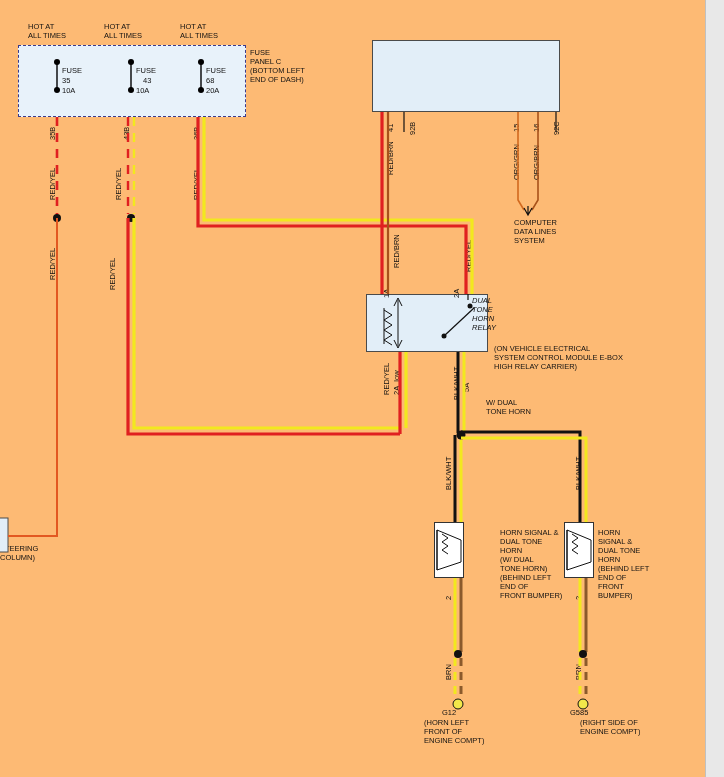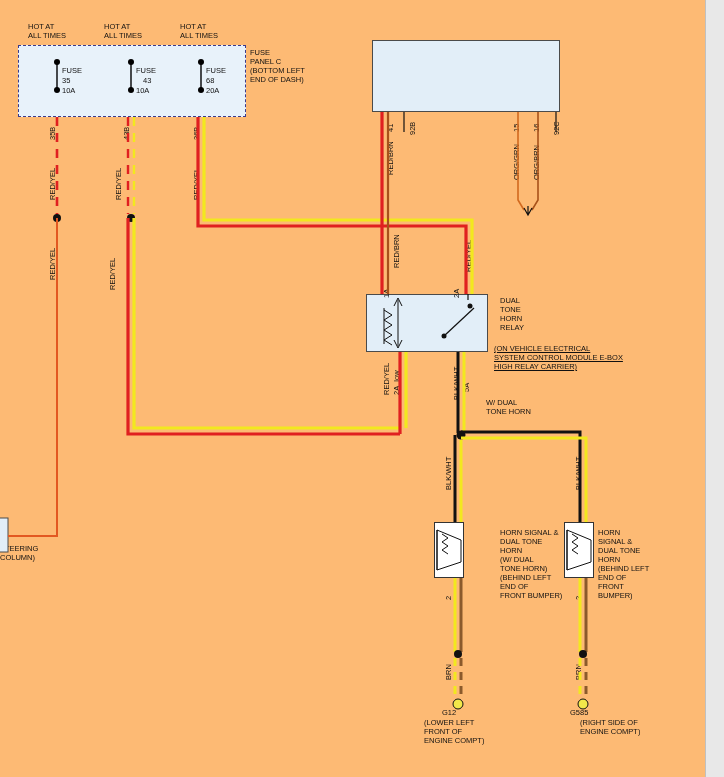--- a/index.html
+++ b/index.html
@@ -112,27 +112,30 @@
   <div class="lbl v" style="left:386px; top:132px;">41</div>
   <div class="lbl v" style="left:386px; top:175px;">RED/BRN</div>
   <div class="lbl v" style="left:408px; top:135px;">92B</div>
 
   <div class="lbl v" style="left:512px; top:132px;">15</div>
   <div class="lbl v" style="left:512px; top:180px;">ORG/GRN</div>
   <div class="lbl v" style="left:532px; top:132px;">16</div>
   <div class="lbl v" style="left:532px; top:180px;">ORG/BRN</div>
   <div class="lbl v" style="left:552px; top:135px;">92C</div>
 
+  <div class="lbl" style="left:514px; top:218px; width:110px;">COMPUTER
+DATA LINES
+SYSTEM</div>
 
   <div class="box-solid" style="left:366px; top:294px; width:122px; height:58px;"></div>
-  <div class="lbl" style="left:500px; top:296px; width:90px;">DUAL
+  <div class="lbl" style="left:472px; top:296px; width:90px;font-style:italic;">DUAL
 TONE
 HORN
 RELAY</div>
-  <div class="lbl" style="left:494px; top:344px; width:180px;text-decoration:underline;">(ON VEHICLE ELECTRICAL
+  <div class="lbl" style="left:494px; top:344px; width:180px;">(ON VEHICLE ELECTRICAL
 SYSTEM CONTROL MODULE E-BOX
 HIGH RELAY CARRIER)</div>
 
   <div class="lbl v" style="left:382px; top:298px;">1A</div>
   <div class="lbl v" style="left:392px; top:268px;">RED/BRN</div>
   <div class="lbl v" style="left:452px; top:298px;">2A</div>
   <div class="lbl v" style="left:464px; top:272px;">RED/YEL</div>
   <div class="lbl v" style="left:392px; top:395px;">2A_low</div>
   <div class="lbl v" style="left:382px; top:395px;">RED/YEL</div>
   <div class="lbl v" style="left:462px; top:392px;">5A</div>
@@ -147,21 +150,21 @@
 HORN
 (W/ DUAL
 TONE HORN)
 (BEHIND LEFT
 END OF
 FRONT BUMPER)</div>
   <div class="lbl v" style="left:444px; top:490px;">BLK/WHT</div>
   <div class="lbl v" style="left:444px; top:600px;">2</div>
   <div class="lbl v" style="left:444px; top:680px;">BRN</div>
   <div class="lbl" style="left:442px; top:708px;">G12</div>
-  <div class="lbl" style="left:424px; top:718px; width:100px;">(LOWER LEFT
+  <div class="lbl" style="left:424px; top:718px; width:100px;">(HORN LEFT
 FRONT OF
 ENGINE COMPT)</div>
 
   <div class="box-white" style="left:564px; top:522px; width:30px; height:56px;"></div>
   <div class="lbl" style="left:598px; top:528px; width:70px;">HORN
 SIGNAL &amp;
 DUAL TONE
 HORN
 (BEHIND LEFT
 END OF

